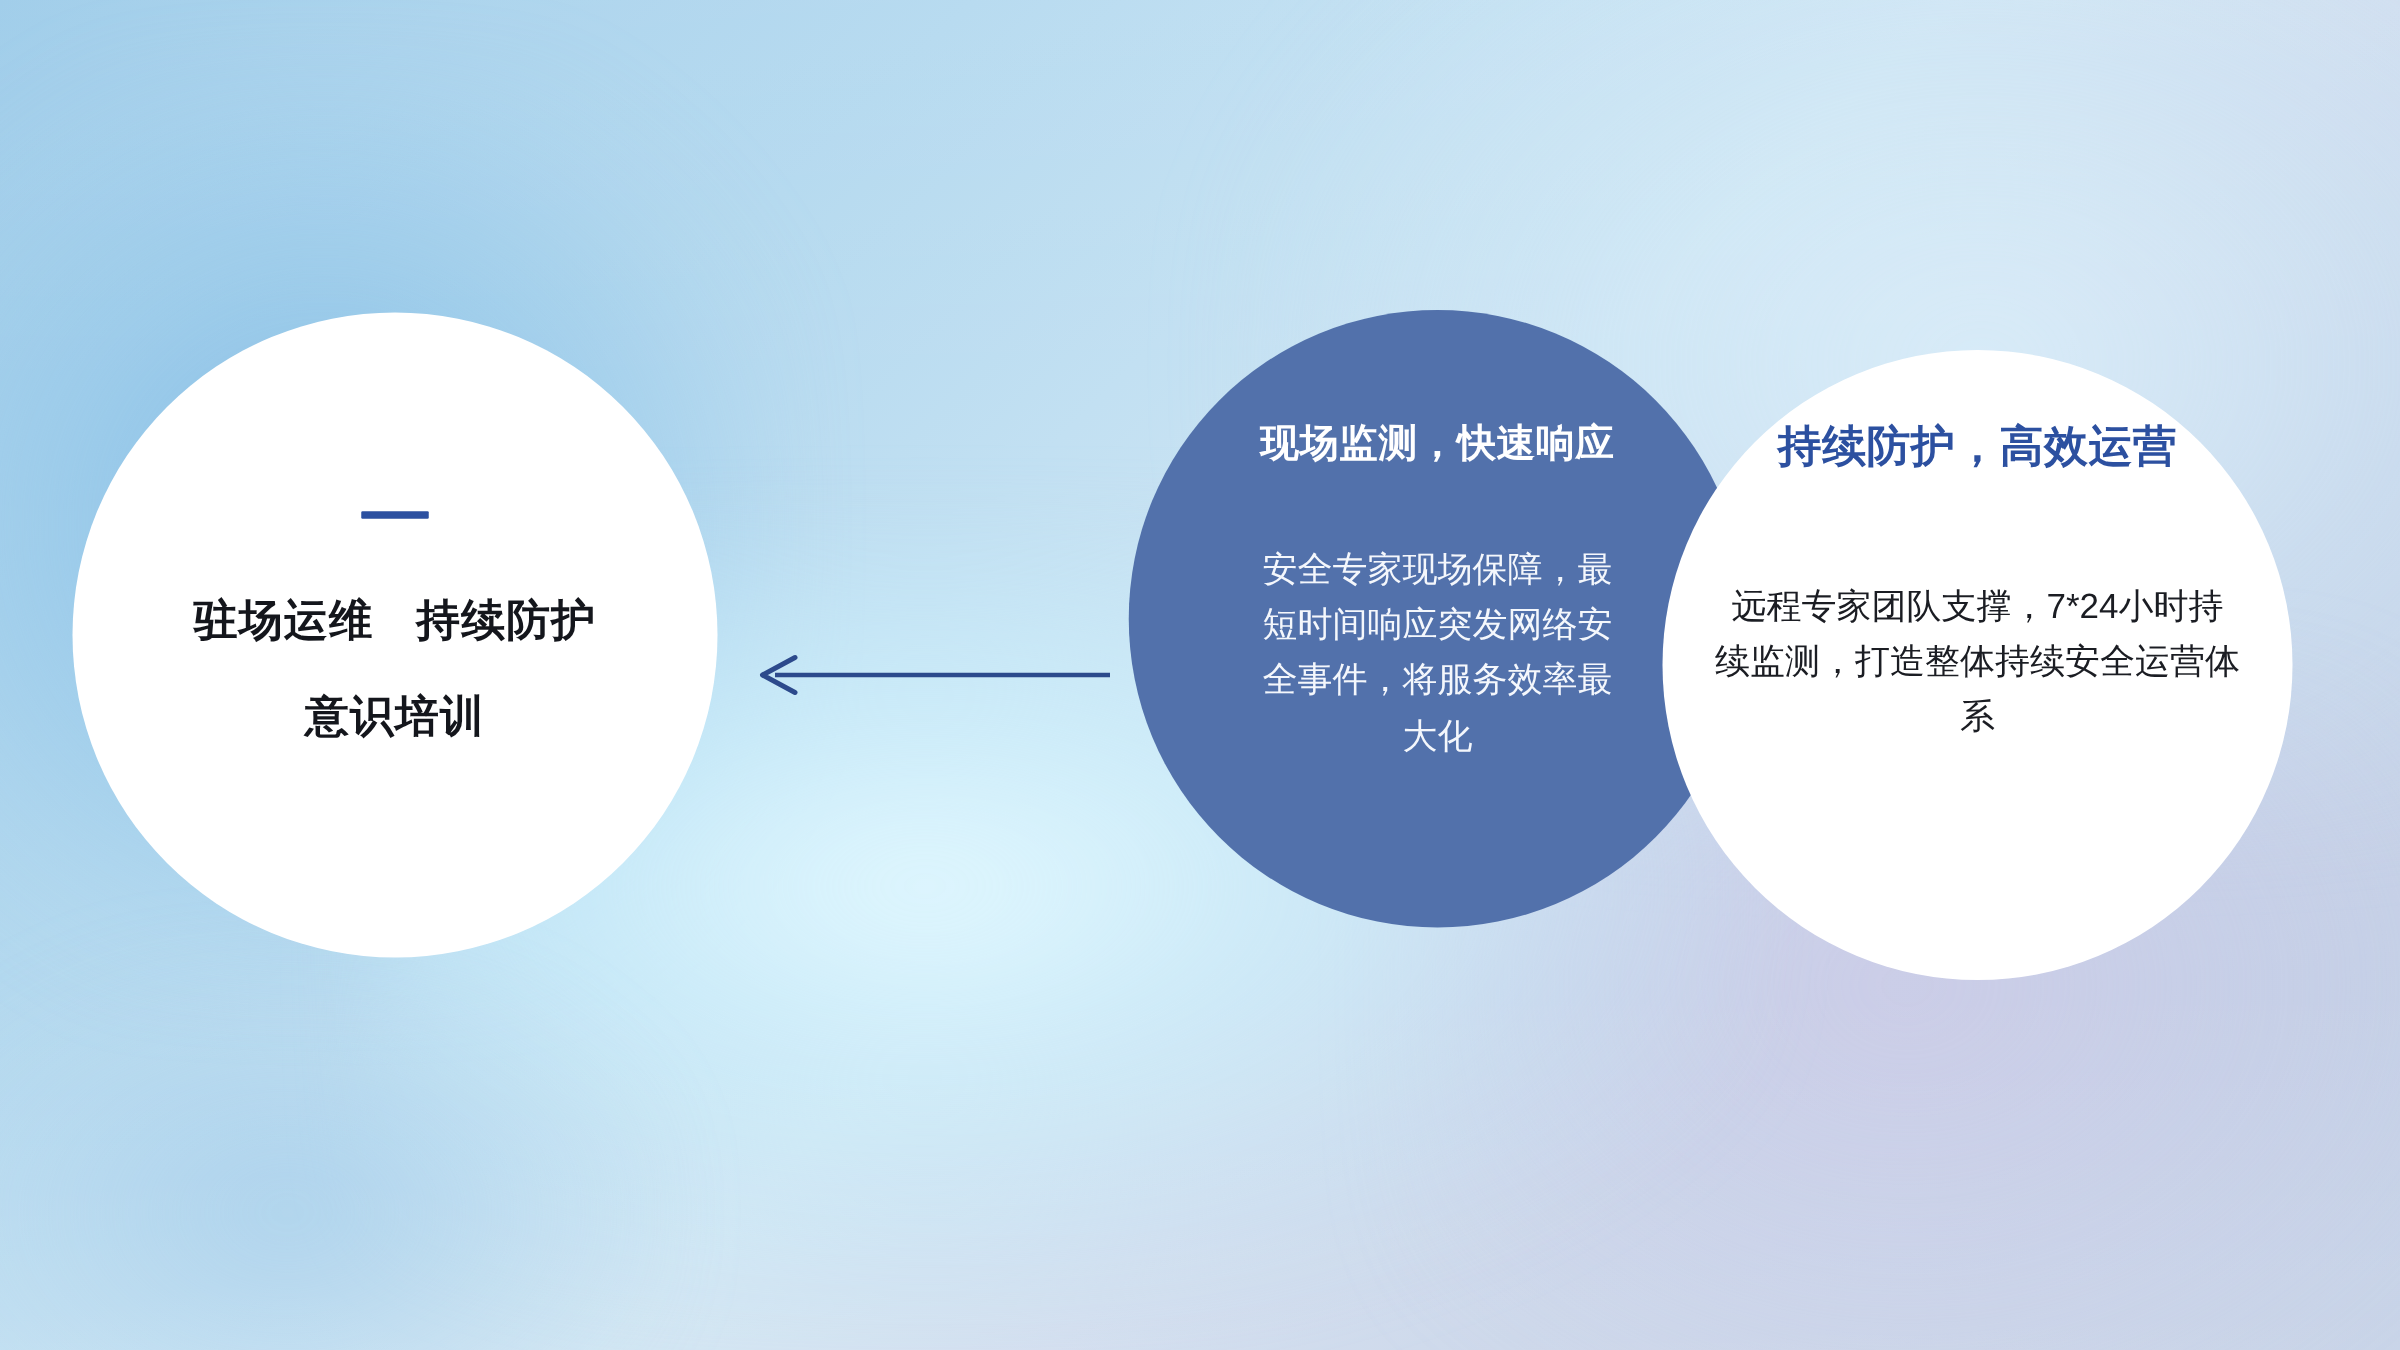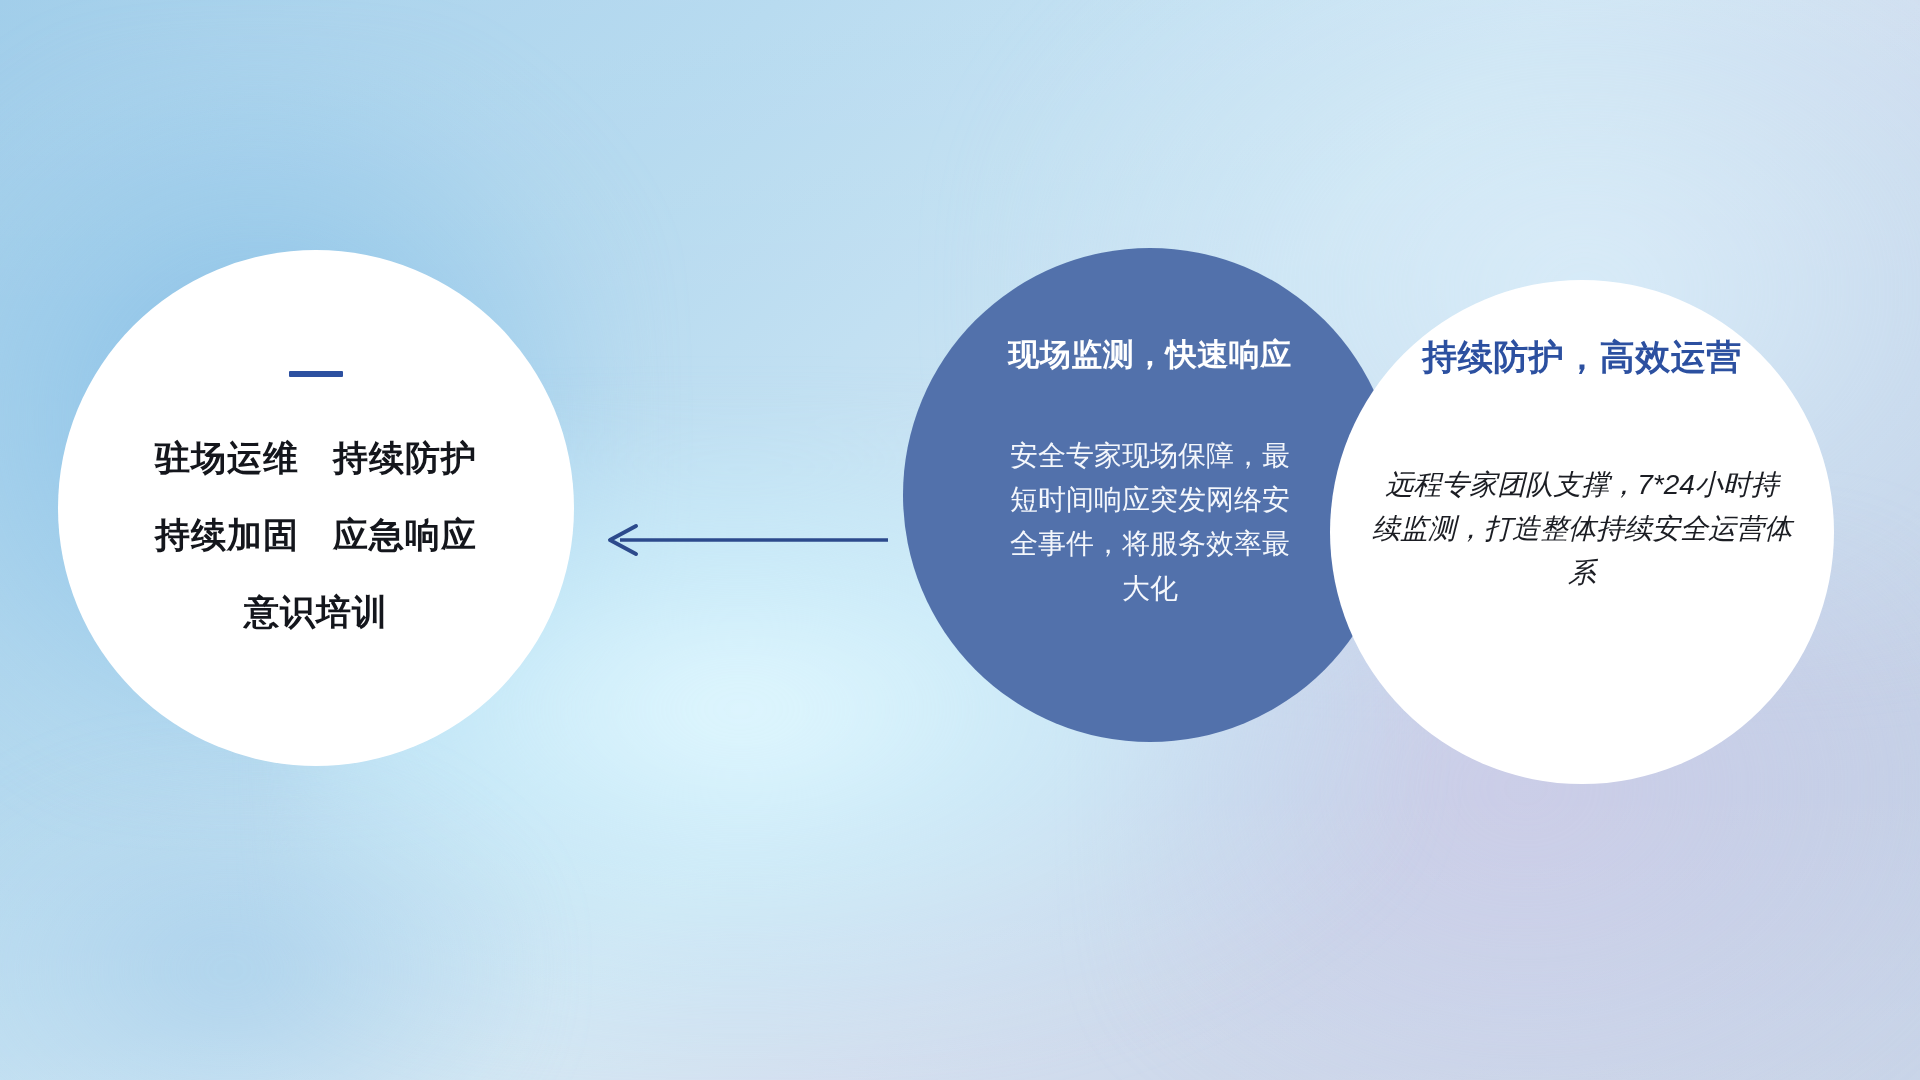--- a/index.html
+++ b/index.html
@@ -195,21 +195,20 @@
     white-space: nowrap;
     text-align: center;
   }
   .right-body {
     margin-top: 82px;
     font-size: 28px;
     line-height: 1.58;
     color: #1b1d23;
     text-align: center;
     width: 420px;
-    font-style: italic;
   }
 </style>
 </head>
 <body>
 
 <div id="stage">
 
   <div class="bg-base"></div>
   <div class="bg-glow-1"></div>
   <div class="bg-glow-3"></div>
@@ -224,24 +223,20 @@
   </svg>
 
   <div class="circle circle-left">
     <div class="left-dash"></div>
     <div class="left-rows">
       <div class="left-row">
         <span>驻场运维</span>
         <span>持续防护</span>
       </div>
       <div class="left-row">
-        <span>持续加固</span>
-        <span>应急响应</span>
-      </div>
-      <div class="left-row">
         <span>意识培训</span>
       </div>
     </div>
   </div>
 
   <div class="circle circle-mid">
     <div class="mid-title">现场监测，快速响应</div>
     <div class="mid-body">安全专家现场保障，最短时间响应突发网络安全事件，将服务效率最大化</div>
   </div>
 

